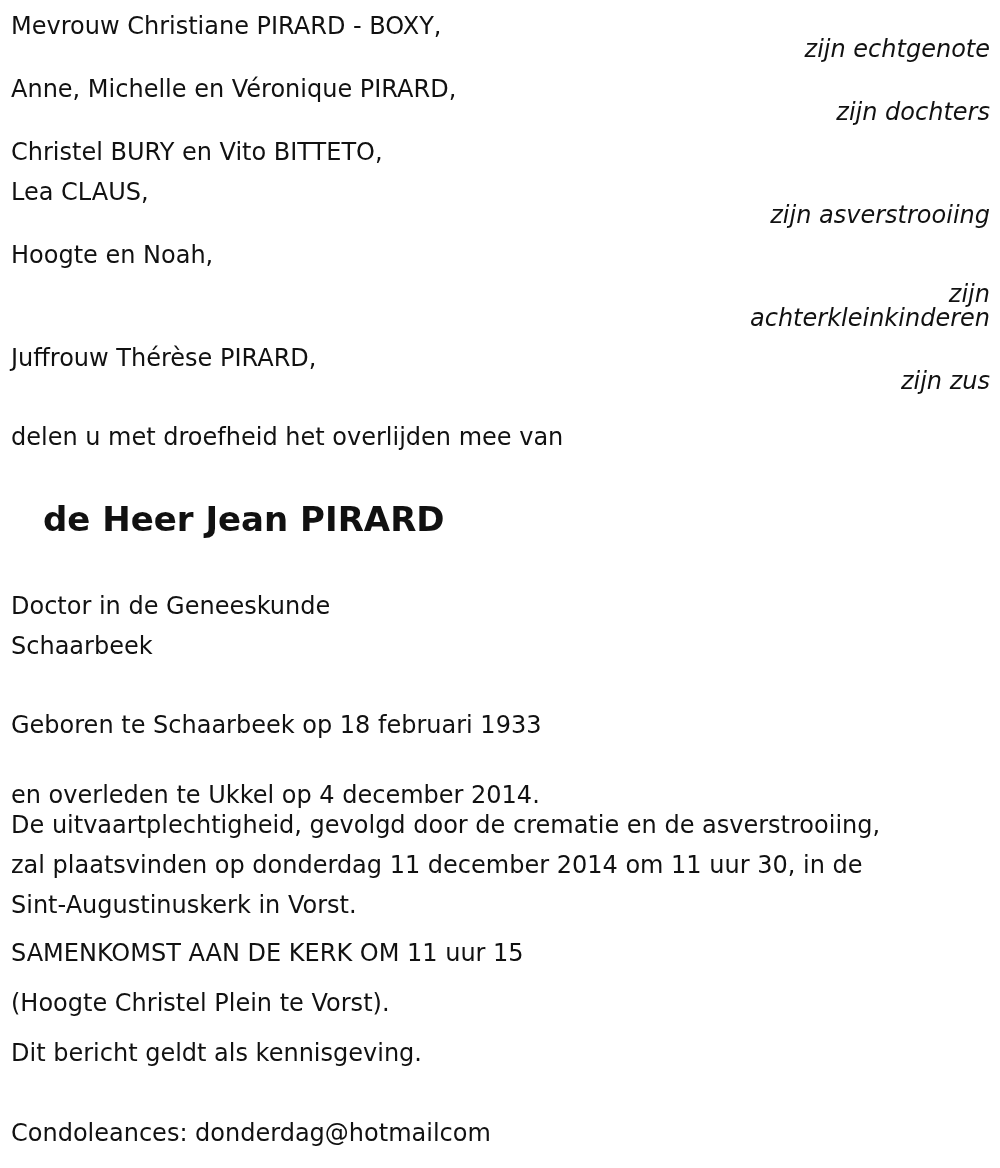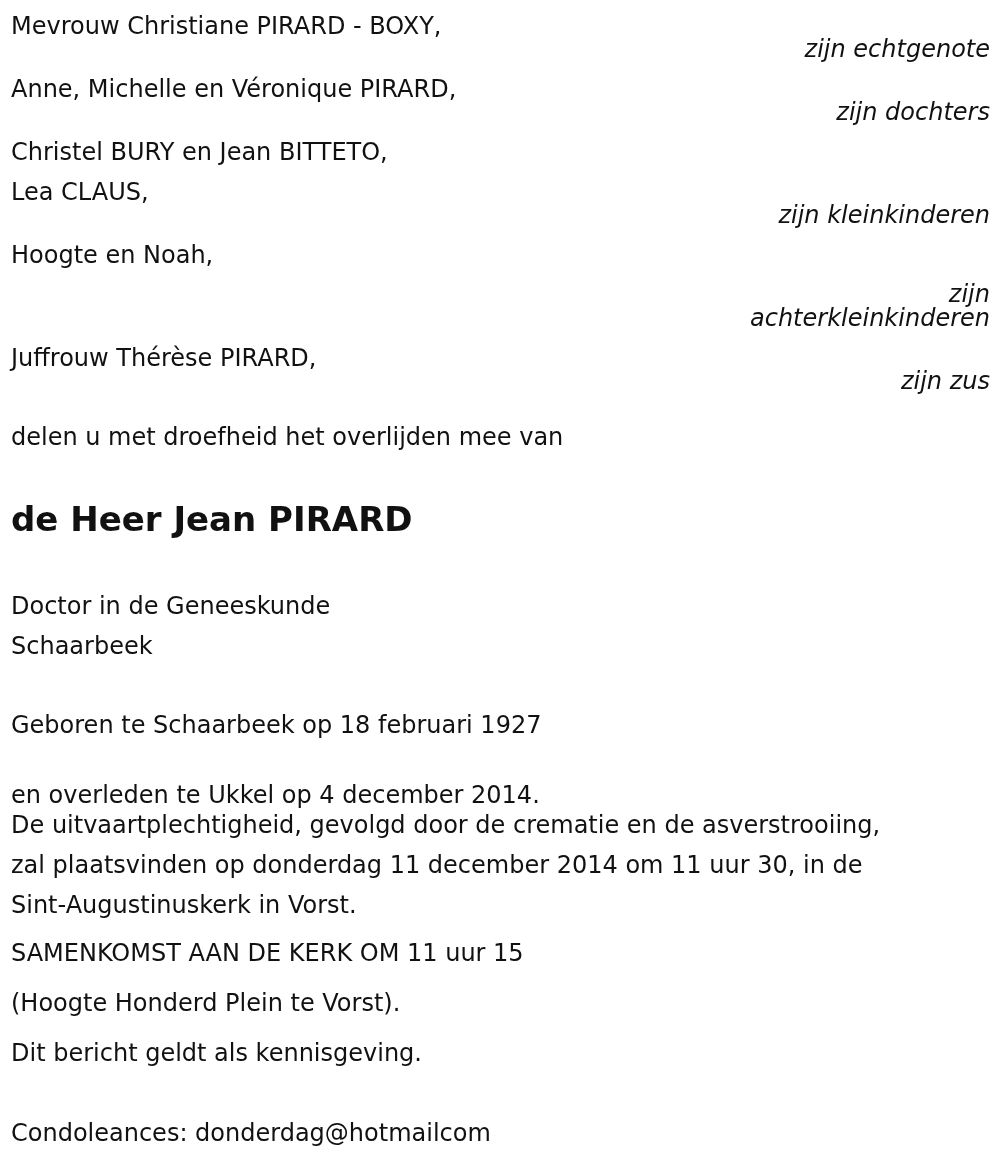--- a/index.html
+++ b/index.html
@@ -3,53 +3,53 @@
 <meta charset="utf-8">
 <style>
   html, body { margin: 0; padding: 0; background: #ffffff; }
   body {
     width: 1000px; height: 1168px; position: relative; overflow: hidden;
     font-family: "DejaVu Sans", sans-serif; color: #111111;
   }
   .t { position: absolute; font-size: 24px; line-height: 30px; white-space: nowrap; }
   .l { left: 11px; }
   .r { right: 10px; font-style: italic; }
-  .name { font-size: 34px; font-weight: bold; line-height: 40px; }
+  .name { font-size: 34px; font-weight: bold; line-height: 40px; margin-left: 32px; }
 </style>
 </head>
 <body>
 
 <div>
   <div class="t l" style="top:11px">Mevrouw Christiane PIRARD - BOXY,</div>
   <div class="t r" style="top:34px">zijn echtgenote</div>
 
   <div class="t l" style="top:74px">Anne, Michelle en Véronique PIRARD,</div>
   <div class="t r" style="top:97px">zijn dochters</div>
 
-  <div class="t l" style="top:137px">Christel BURY en Jean BITTETO,</div>
+  <div class="t l" style="top:137px">Christel BURY en Vito BITTETO,</div>
   <div class="t l" style="top:177px">Lea CLAUS,</div>
-  <div class="t r" style="top:200px">zijn kleinkinderen</div>
+  <div class="t r" style="top:200px">zijn asverstrooiing</div>
 
   <div class="t l" style="top:240px">Hoogte en Noah,</div>
   <div class="t r" style="top:279px">zijn</div>
   <div class="t r" style="top:303px">achterkleinkinderen</div>
 
   <div class="t l" style="top:343px">Juffrouw Thérèse PIRARD,</div>
   <div class="t r" style="top:366px">zijn zus</div>
 
   <div class="t l" style="top:422px">delen u met droefheid het overlijden mee van</div>
 
   <div class="t l name" style="top:499px">de Heer Jean PIRARD</div>
 
   <div class="t l" style="top:591px">Doctor in de Geneeskunde</div>
   <div class="t l" style="top:631px">Schaarbeek</div>
 
-  <div class="t l" style="top:710px">Geboren te Schaarbeek op 18 februari 1927</div>
+  <div class="t l" style="top:710px">Geboren te Schaarbeek op 18 februari 1933</div>
   <div class="t l" style="top:780px">en overleden te Ukkel op 4 december 2014.</div>
   <div class="t l" style="top:810px">De uitvaartplechtigheid, gevolgd door de crematie en de asverstrooiing,</div>
   <div class="t l" style="top:850px">zal plaatsvinden op donderdag 11 december 2014 om 11 uur 30, in de</div>
   <div class="t l" style="top:890px">Sint-Augustinuskerk in Vorst.</div>
   <div class="t l" style="top:938px">SAMENKOMST AAN DE KERK OM 11 uur 15</div>
-  <div class="t l" style="top:988px">(Hoogte Honderd Plein te Vorst).</div>
+  <div class="t l" style="top:988px">(Hoogte Christel Plein te Vorst).</div>
   <div class="t l" style="top:1038px">Dit bericht geldt als kennisgeving.</div>
 
   <div class="t l" style="top:1118px">Condoleances: donderdag@hotmailcom</div>
 </div>
 
 </body></html>

